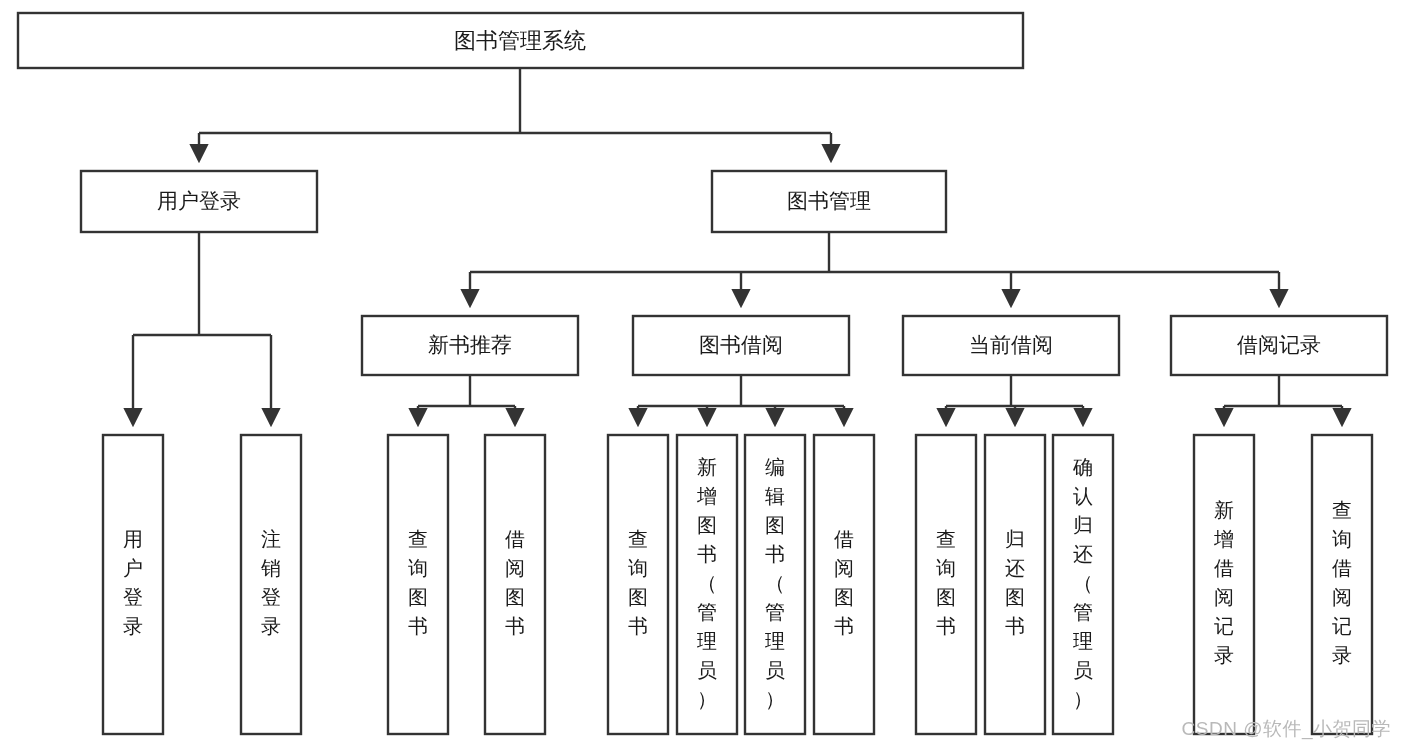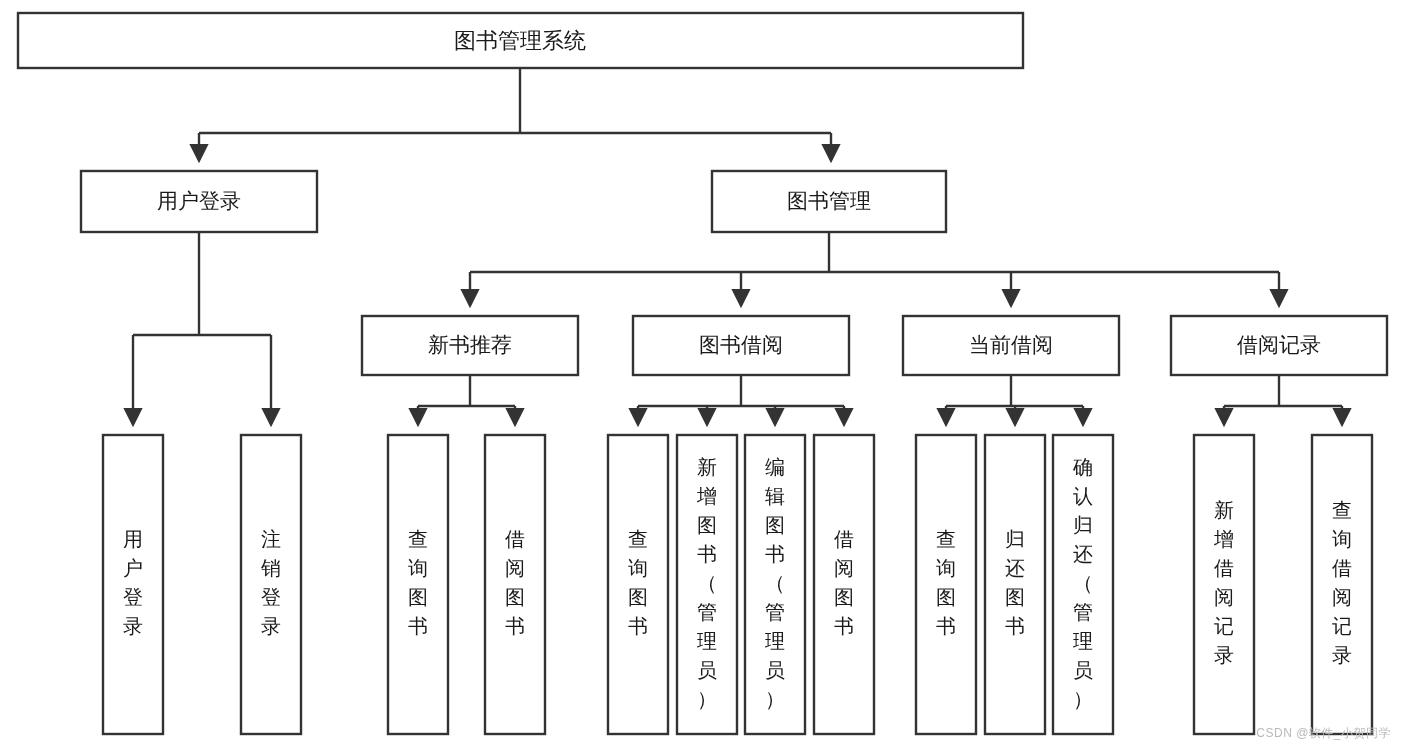--- a/index.html
+++ b/index.html
@@ -52,21 +52,21 @@
   }
   .arrow-head {
     fill: #333333;
     stroke: none;
   }
   .watermark {
     position: absolute;
     right: 14px;
     bottom: 5px;
     font-family: "Liberation Sans", "DejaVu Sans", sans-serif;
-    font-size: 12px;
+    font-size: 19px;
     color: #b9b9b9;
     white-space: nowrap;
     letter-spacing: 0.5px;
     pointer-events: none;
   }
 </style>
 </head>
 <body>
 
 <svg id="diagram" viewBox="0 0 1405 747">

